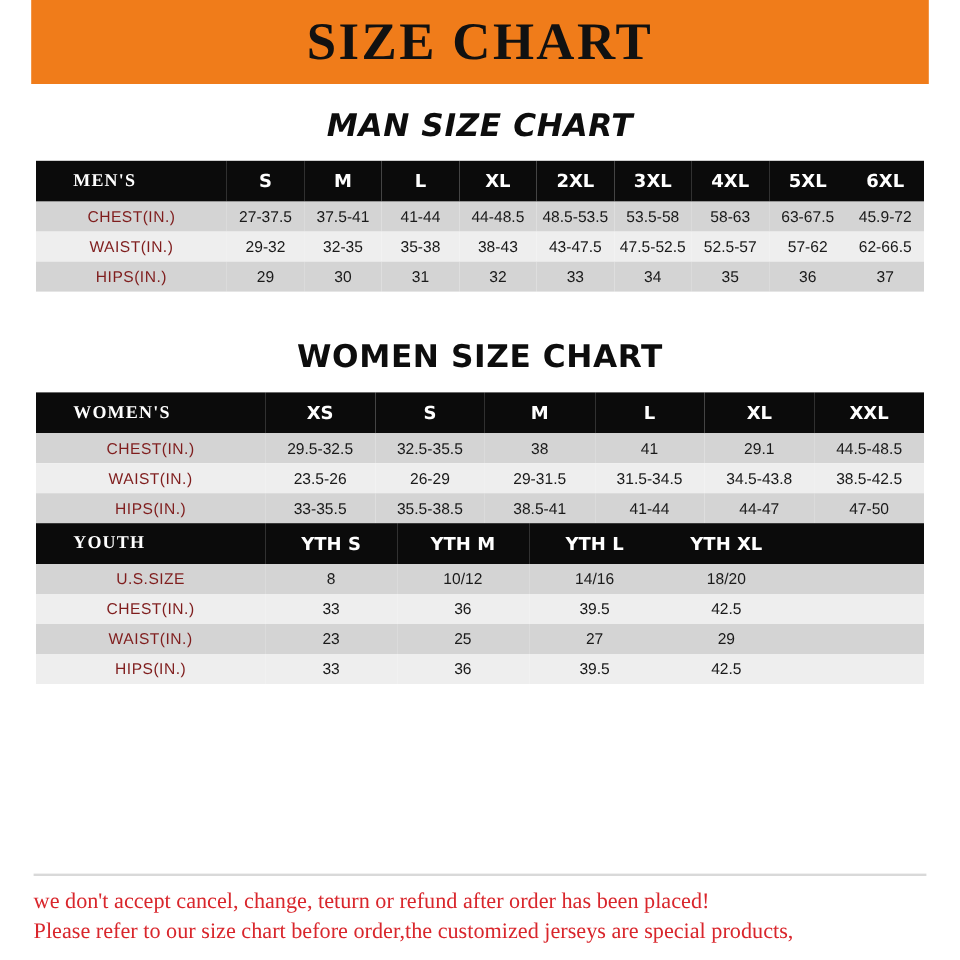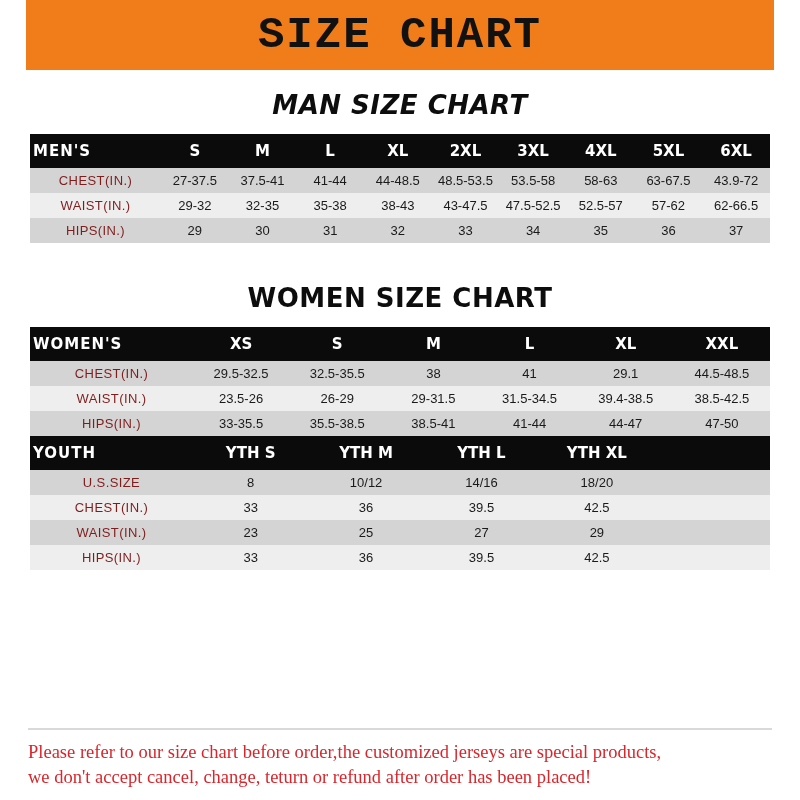--- a/index.html
+++ b/index.html
@@ -23,21 +23,21 @@
   
   .banner {
     position: relative;
     height: 70px;
     background: #f07c1a;
     display: flex;
     align-items: center;
     justify-content: center;
   }
   .banner-title {
-    font-family: Liberation Mono, monospace;
+    font-family: Liberation Serif, serif;
     font-weight: bold;
     font-size: 44px;
     letter-spacing: 2px;
     color: #111111;
     line-height: 1;
   }
   .banner-edge-left, .banner-edge-right {
     position: absolute;
     top: 0;
     width: 26px;
@@ -83,22 +83,23 @@
   table.size-table thead th {
     background: #0b0b0b;
     color: #ffffff;
     font-family: "DejaVu Sans", sans-serif;
     font-weight: bold;
     font-size: 15px;
     height: 34px;
   }
   table.size-table thead th.label-col {
     text-align: left;
-    padding-left: 3px;
+    padding-left: 31px;
     letter-spacing: 1px;
+    font-family: Liberation Serif, serif;
   }
   table.size-table tbody td.label-col {
     font-size: 13px;
     color: #7f1d1d;
     letter-spacing: 0.4px;
   }
   tr.row-dark td { background: #d4d4d4; }
   tr.row-light td { background: #eeeeee; }
 
   
@@ -161,21 +162,21 @@
         <tr class="row-dark">
           <td class="label-col">CHEST(IN.)</td>
           <td>27-37.5</td>
           <td>37.5-41</td>
           <td>41-44</td>
           <td>44-48.5</td>
           <td>48.5-53.5</td>
           <td>53.5-58</td>
           <td>58-63</td>
           <td>63-67.5</td>
-          <td>43.9-72</td>
+          <td>45.9-72</td>
         </tr>
         <tr class="row-light">
           <td class="label-col">WAIST(IN.)</td>
           <td>29-32</td>
           <td>32-35</td>
           <td>35-38</td>
           <td>38-43</td>
           <td>43-47.5</td>
           <td>47.5-52.5</td>
           <td>52.5-57</td>
@@ -221,21 +222,21 @@
           <td>41</td>
           <td>29.1</td>
           <td>44.5-48.5</td>
         </tr>
         <tr class="row-light">
           <td class="label-col">WAIST(IN.)</td>
           <td>23.5-26</td>
           <td>26-29</td>
           <td>29-31.5</td>
           <td>31.5-34.5</td>
-          <td>39.4-38.5</td>
+          <td>34.5-43.8</td>
           <td>38.5-42.5</td>
         </tr>
         <tr class="row-dark">
           <td class="label-col">HIPS(IN.)</td>
           <td>33-35.5</td>
           <td>35.5-38.5</td>
           <td>38.5-41</td>
           <td>41-44</td>
           <td>44-47</td>
           <td>47-50</td>
@@ -288,17 +289,17 @@
           <td>39.5</td>
           <td>42.5</td>
           <td></td>
         </tr>
       </tbody>
     </table>
   </div>
 
   <div class="notice">
     <div class="rule"></div>
+    <p>we don't accept cancel, change, teturn or refund after order has been placed!</p>
     <p>Please refer to our size chart before order,the customized jerseys are special products,</p>
-    <p>we don't accept cancel, change, teturn or refund after order has been placed!</p>
   </div>
 
 </div>
 
 </body></html>

